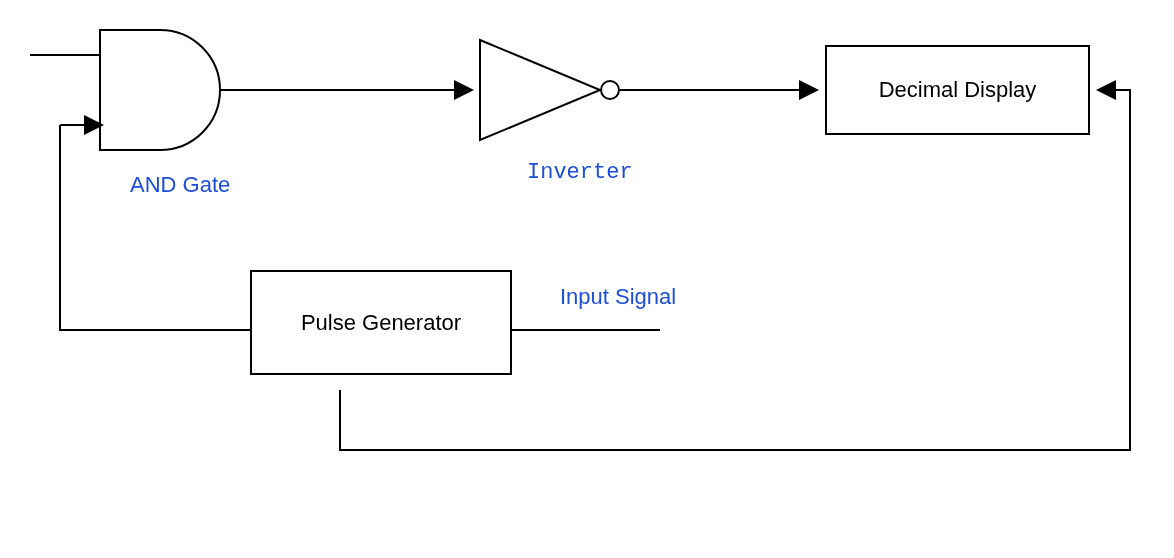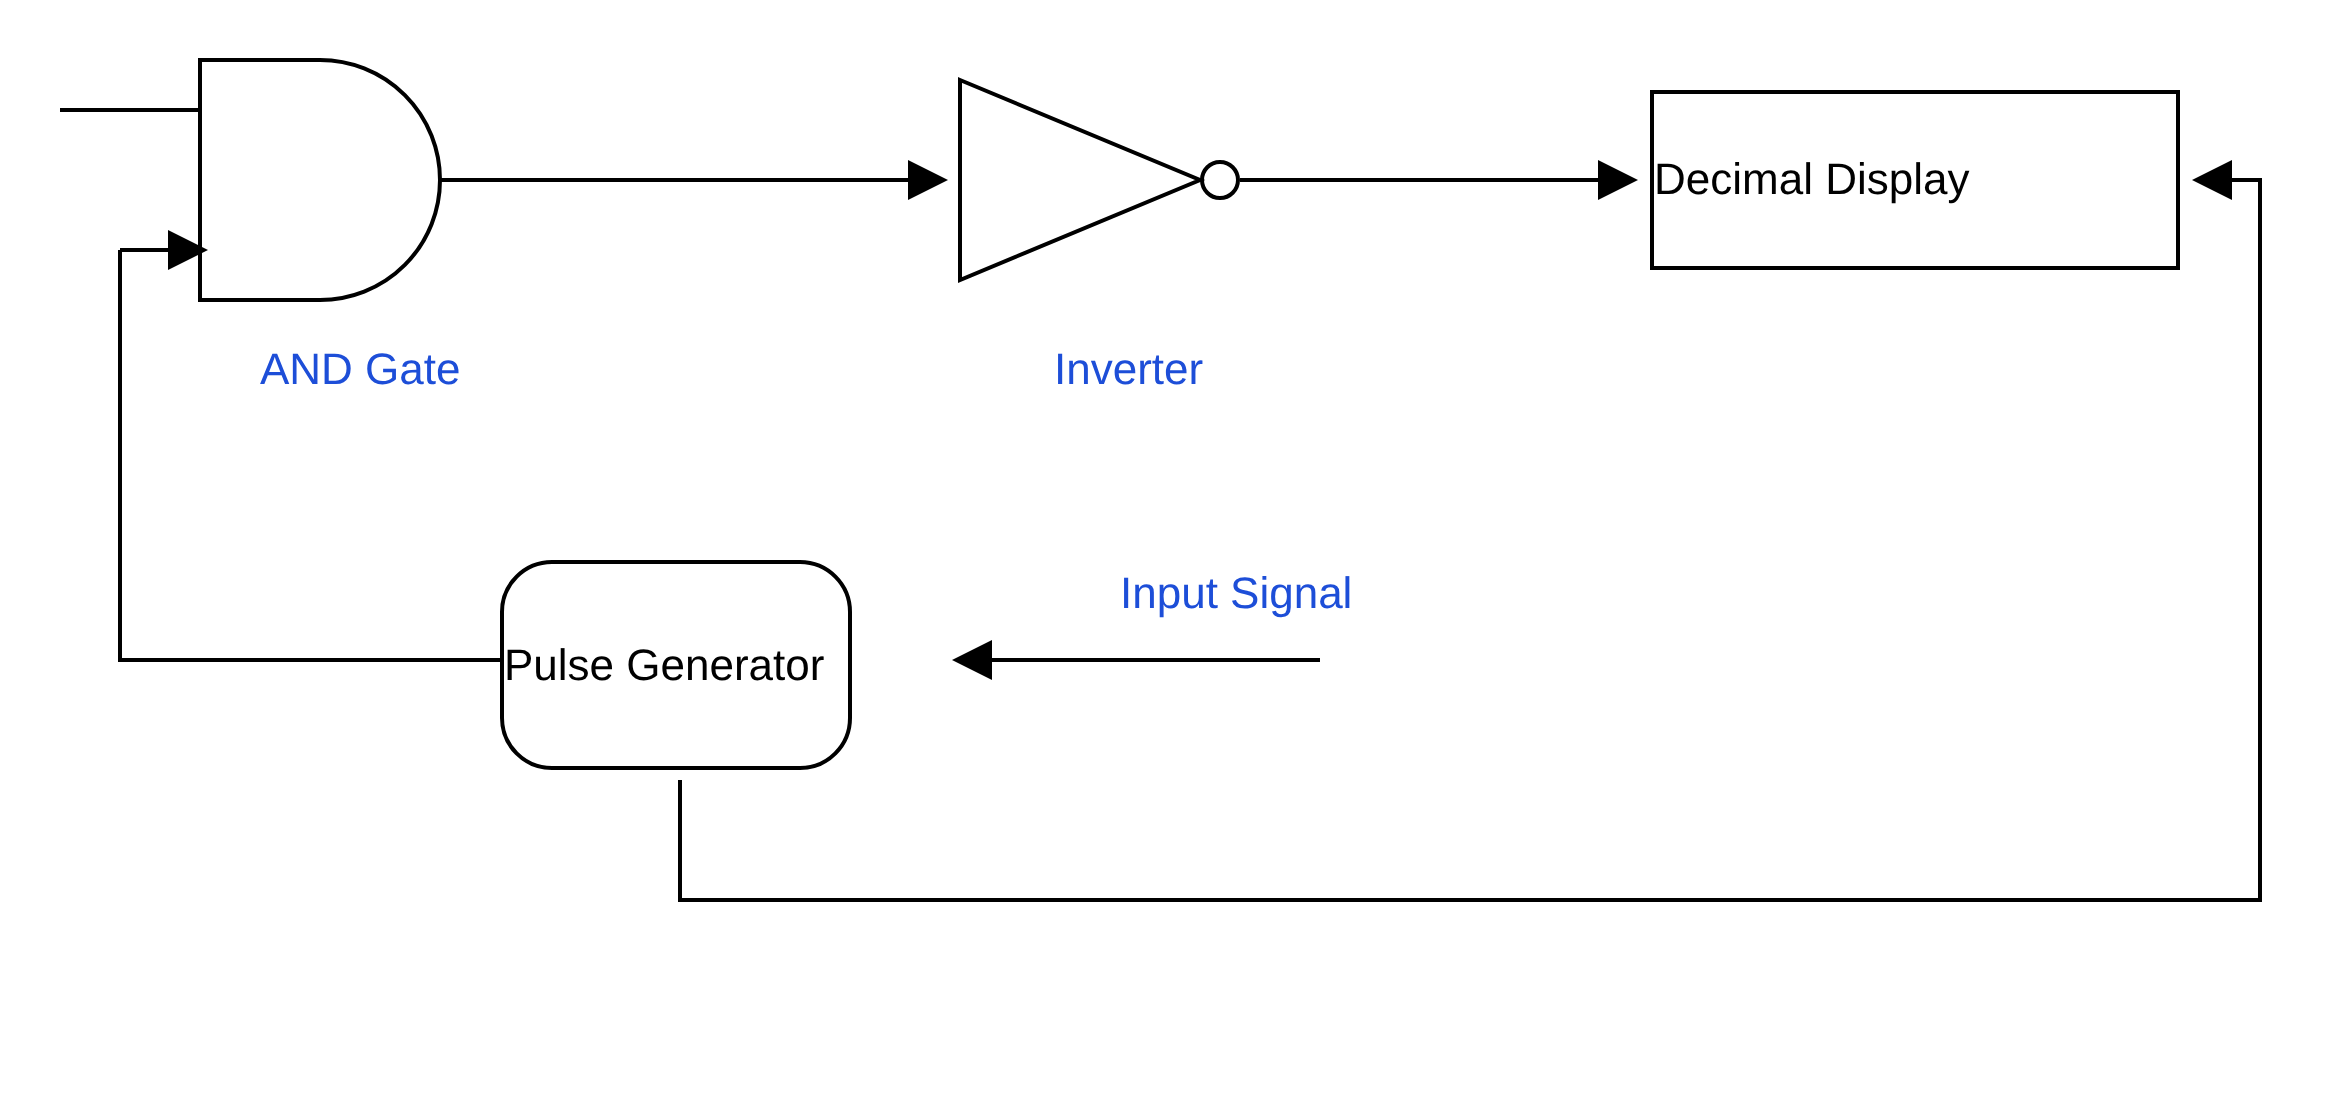--- a/index.html
+++ b/index.html
@@ -21,20 +21,21 @@
       position: absolute;
       font-size: 22px;
       color: #1d4ed8;
     }
     .box {
       position: absolute;
       border: 2px solid #000;
       background: #fff;
       display: flex;
       align-items: center;
+      justify-content: center;
       font-size: 22px;
     }
     .watermark {
       position: absolute;
       font-family: 'Times New Roman', serif;
       font-weight: bold;
       font-size: 28px;
       color: #4a90d9;
     }
   </style>
@@ -67,26 +68,26 @@
     <line x1="660" y1="330" x2="480" y2="330" stroke="#000" stroke-width="2" marker-end="url(#arrowhead)"></line>
 
     <path d="M 250 330 L 60 330 L 60 125" fill="none" stroke="#000" stroke-width="2"></path>
 
     <path d="M 340 390 L 340 450 L 1130 450 L 1130 90 L 1100 90" fill="none" stroke="#000" stroke-width="2" marker-end="url(#arrowhead)"></path>
 
   </svg>
 
   <div class="label" style="left:130px; top:172px;">AND Gate</div>
 
-  <div class="label" style="left:527px; top:172px;">Inverter</div>
+  <div class="label" style="left:527px; top:160px;font-family:Liberation Mono, monospace;">Inverter</div>
 
   <div class="box" style="left:825px; top:45px; width:265px; height:90px;">
     <span>Decimal Display</span>
   </div>
 
-  <div class="box" style="left:250px; top:280px; width:176px; height:105px;border-radius:26px;">
+  <div class="box" style="left:250px; top:270px; width:262px; height:105px;">
     <span>Pulse Generator</span>
   </div>
 
   <div class="label" style="left:560px; top:284px;">Input Signal</div>
 
 
 </div>
 
 </body></html>

